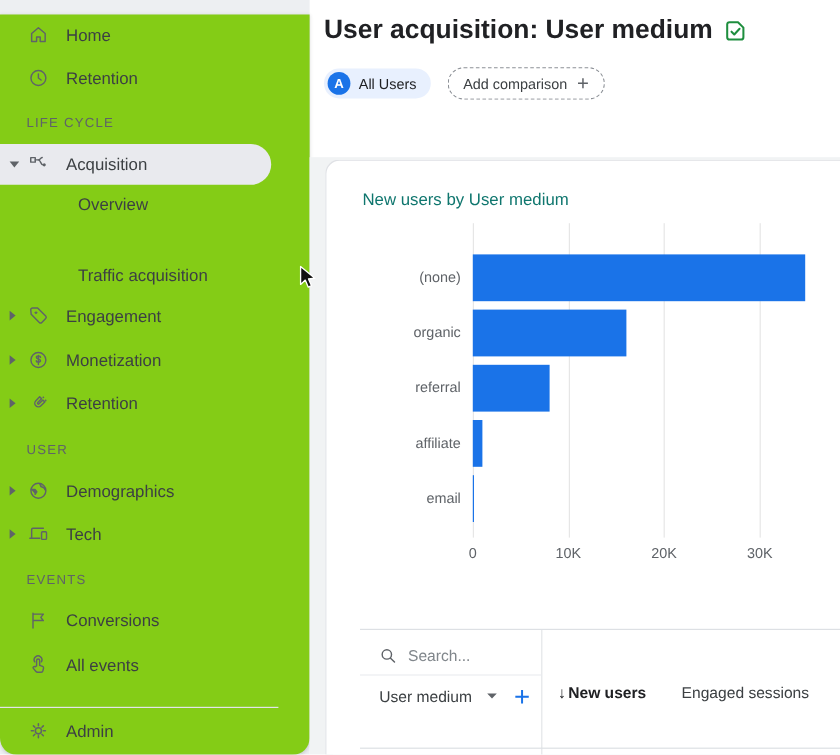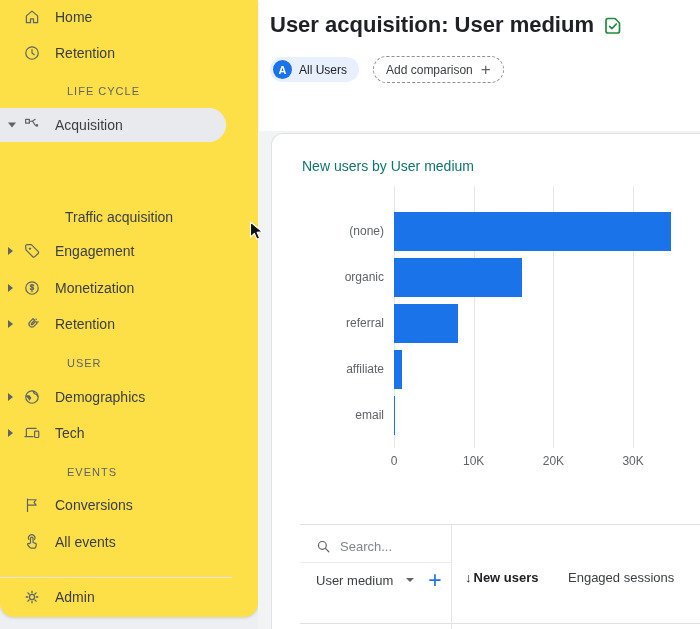--- a/index.html
+++ b/index.html
@@ -2,32 +2,32 @@
 <html><head>
 <meta charset="utf-8">
 <style>
   * { margin:0; padding:0; box-sizing:border-box; }
   html,body { width:700px; height:629px; }
   body { font-family:"Liberation Sans","DejaVu Sans",sans-serif; background:#fff; }
   #app { position:relative; width:700px; height:629px; overflow:hidden; background:#fff; }
 
   
   .left-col { position:absolute; left:0; top:0; width:258px; height:629px; background:#edeff2; }
-  .sidebar { position:absolute; left:0; top:0; width:258px; height:617px; background:#fde047;
+  .sidebar { position:absolute; left:0; top:12px; width:258px; height:617px; background:#84cc16;
              border-radius:0 0 14px 14px; box-shadow:0 1px 3px rgba(60,64,67,.18);padding-left:16px; }
   .nav-row { position:absolute; left:0; width:258px; height:34px; cursor:pointer; }
   .nav-caret { position:absolute; left:8px; top:50%; transform:translateY(-50%); width:0; height:0; }
   .caret-down { border-left:4.5px solid transparent; border-right:4.5px solid transparent; border-top:5.5px solid #5f6368; }
   .caret-right { border-top:4.5px solid transparent; border-bottom:4.5px solid transparent; border-left:5.5px solid #5f6368; }
   .nav-icon { position:absolute; left:23px; top:50%; transform:translateY(-50%); width:18px; height:18px; }
   .nav-icon svg { display:block; width:18px; height:18px; }
   .nav-label { position:absolute; left:55px; top:50%; transform:translateY(-50%);
                font-size:14px; color:#3c4043; white-space:nowrap; }
   .nav-label.child { left:65px; }
-  .section-label { position:absolute; left:22px; font-size:11px; letter-spacing:1px; color:#5f6368; font-weight:500;margin-left:45px; }
+  .section-label { position:absolute; left:22px; font-size:11px; letter-spacing:1px; color:#5f6368; font-weight:500; }
   .pill-gray { width:226px; background:#e9eaee; border-radius:0 17px 17px 0; }
   .pill-blue { width:226px; background:#e6effd; border-radius:0 15px 15px 0; }
   .active-label { color:#1967d2 !important; font-weight:500; }
   .sidebar-divider { position:absolute; left:0; top:577px; width:232px; height:1px; background:#e2e4e8; }
 
   
   .page-title { position:absolute; left:270px; top:12px; font-size:22px; color:#202124; white-space:nowrap; display:flex; align-items:center; gap:9px; }
   .title-check { width:20px; height:20px; margin-top:2px; }
   .chips-row { position:absolute; left:270px; top:56px; display:flex; align-items:center; gap:14px; }
   .chip-all-users { display:flex; align-items:center; gap:7px; height:25px; padding:0 12px 0 3px;
@@ -113,20 +113,23 @@
           <svg class="oicon" viewBox="0 0 24 24">
             <rect x="3.5" y="4.5" width="5" height="5"></rect>
             <path d="M8.5 7 H12 C14.5 7 14.5 12.5 17 12.5"></path>
             <path d="M12 7 C14 7 14.2 4.8 16.2 4.4"></path>
             <circle cx="18.5" cy="12.5" r="1.7" fill="#5f6368" stroke="none"></circle>
           </svg>
         </span>
       <span class="nav-label">Acquisition</span>
     </div>
 
+    <div class="nav-row" style="top:141px">
+      <span class="nav-label child">Overview</span>
+    </div>
 
 
     <div class="nav-row" style="top:200px">
       <span class="nav-label child">Traffic acquisition</span>
     </div>
 
     <div class="nav-row" style="top:234px">
       <span class="nav-caret caret-right"></span>
       <span class="nav-icon">
           <svg class="oicon" viewBox="0 0 24 24">

